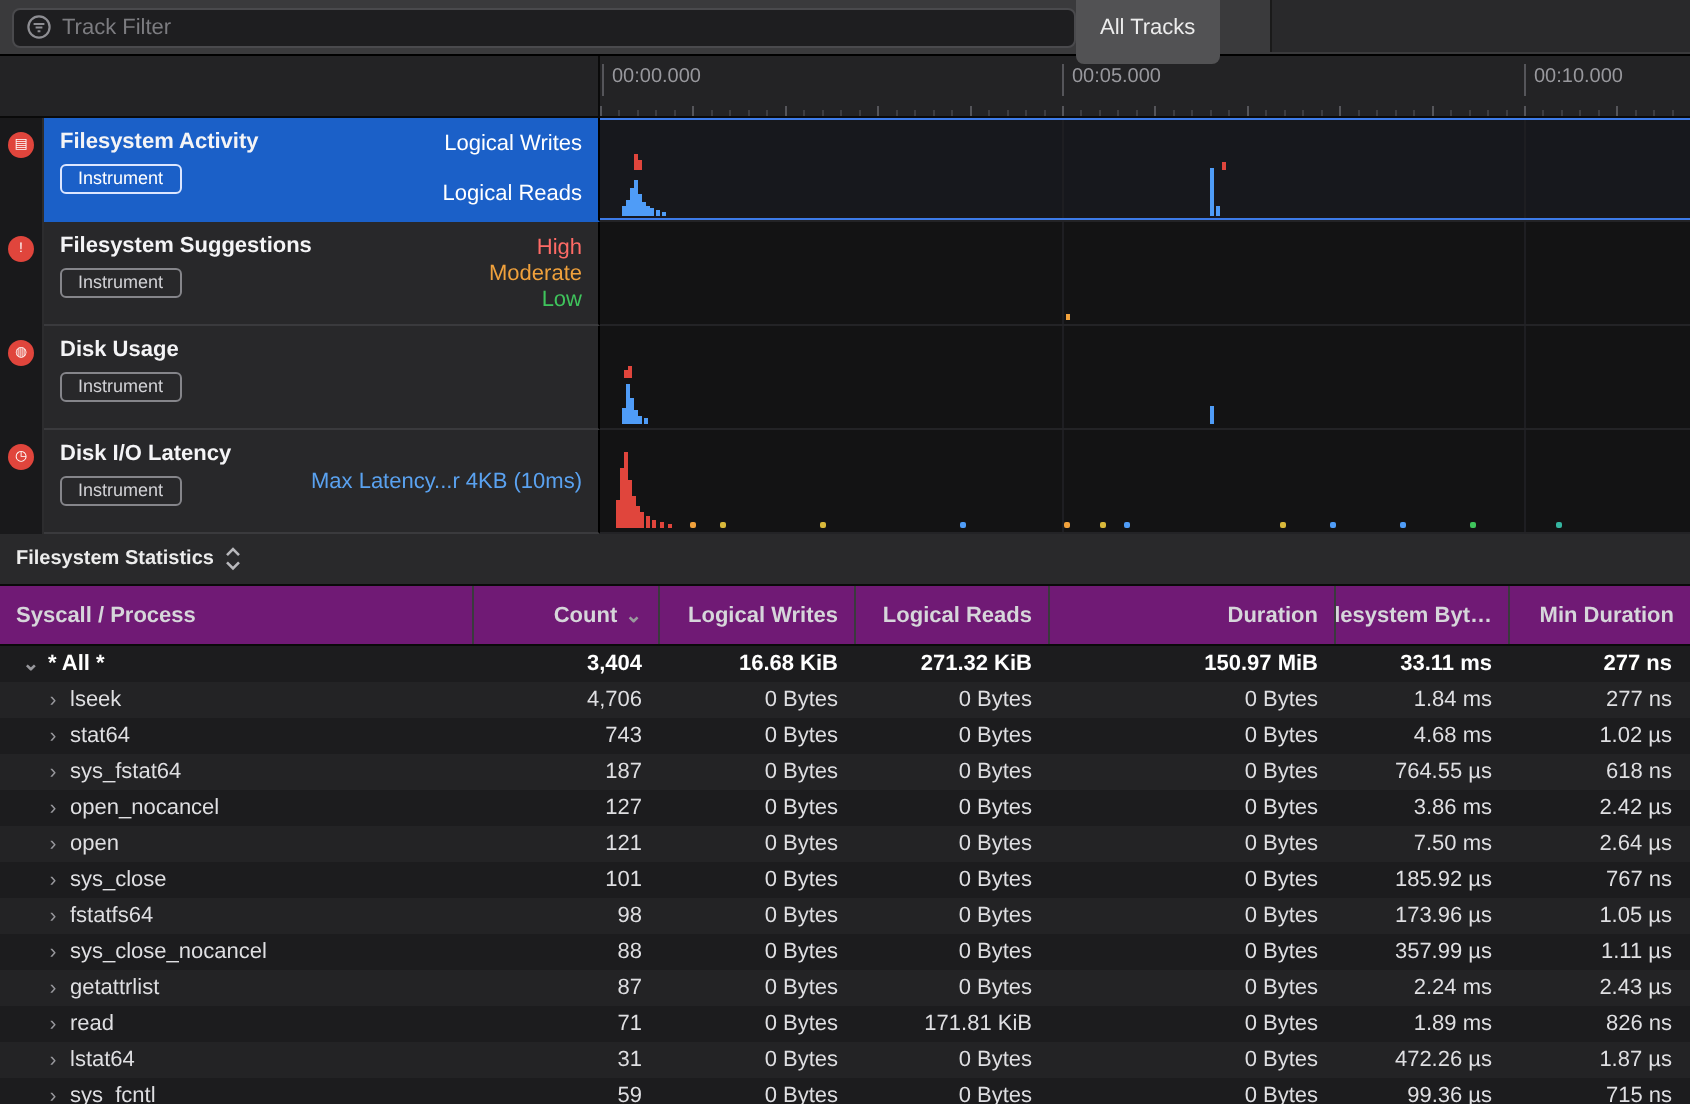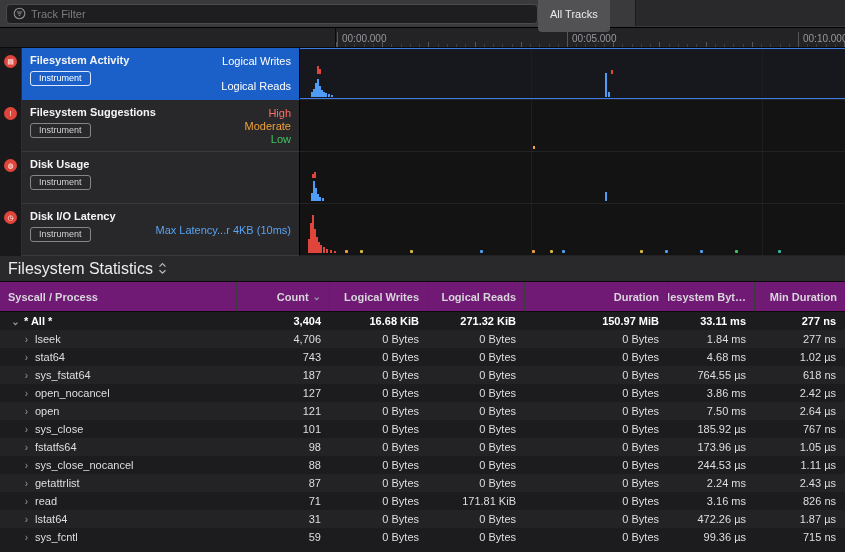--- a/index.html
+++ b/index.html
@@ -11,21 +11,21 @@
   .filter-field{display:flex;align-items:center;gap:5px;width:532px;height:20px;
     background:#1e1e20;border:1px solid #4a4a4d;border-radius:4px;padding:0 6px;}
   .filter-field input{flex:1;background:transparent;border:none;outline:none;
     color:#e8e8e8;font-size:11px;font-family:inherit;}
   .filter-field input::placeholder{color:#7c7c80;}
   .all-tracks-btn{height:36px;padding:0 12px;background:#525254;
     border:none;border-radius:4px;color:#ececec;font-size:11px;font-family:inherit;}
   .toolbar-right{position:absolute;right:0;top:0;bottom:1px;width:210px;
     background:#29292b;border-left:1px solid #1a1a1a;}
   
-  .ruler-row{height:20px;display:flex;background:#232325;border-bottom:1px solid #0a0a0a;padding-left:36px;}
+  .ruler-row{height:31px;display:flex;background:#232325;border-bottom:1px solid #0a0a0a;}
   .ruler-spacer{width:300px;border-right:1px solid #0a0a0a;}
   .ruler{flex:1;position:relative;overflow:hidden;}
   .ruler-ticks-minor{position:absolute;left:0;right:0;bottom:0;height:3px;
     background:repeating-linear-gradient(to right,#3d3d41 0 1px,transparent 1px 9.24px);}
   .ruler-ticks{position:absolute;left:0;right:0;bottom:0;height:5px;
     background:repeating-linear-gradient(to right,#55555a 0 1px,transparent 1px 46.2px);}
   .ruler-label{position:absolute;top:4px;font-size:10px;color:#98989d;
     padding-left:4px;border-left:1px solid #55555a;height:16px;line-height:13px;}
   
   #tracks{height:208px;overflow:hidden;background:#131314;}
@@ -52,21 +52,21 @@
     background-size:1px 100%;background-repeat:no-repeat;background-position:231px 0,462px 0;}
   .track-row.selected .track-chart{background-color:#17181d;
     box-shadow:inset 0 1px 0 #3d7be8,inset 0 -1px 0 #3d7be8;}
   .spike{position:absolute;width:2px;}
   .spike.bottom{bottom:2px;}
   .spike.top{bottom:50%;}
   .dot{position:absolute;width:3px;height:3px;bottom:2px;border-radius:1px;}
   
   .stats-bar{height:26px;background:#29292b;border-bottom:1px solid #0a0a0a;
     display:flex;align-items:center;padding-left:8px;gap:5px;}
-  .stats-title{font-size:16px;font-weight:normal;color:#ececec;}
+  .stats-title{font-size:10px;font-weight:bold;color:#ececec;}
   .updown{display:flex;align-items:center;}
   .table-header{height:30px;display:grid;
     grid-template-columns:237px 93px 98px 97px 143px 87px auto;
     background:#701a75;border-bottom:1px solid #0a0a0a;
     font-size:11px;font-weight:bold;color:#d6d6da;text-align:center;}
   .th{display:flex;align-items:center;border-right:1px solid #3a3a3d;
     padding:0 8px;white-space:nowrap;overflow:hidden;}
   .th.right{justify-content:flex-end;}
   .th:last-child{border-right:none;}
   .sort-chev{color:#9a9a9e;margin-left:4px;font-size:10px;}
@@ -355,21 +355,21 @@
     </div>
     <div class="trow child">
       <div class="cell-name">
         <span class="chev">›</span>
         <span class="rname">sys_close_nocancel</span>
       </div>
       <div class="cell-num">88</div>
       <div class="cell-num">0 Bytes</div>
       <div class="cell-num">0 Bytes</div>
       <div class="cell-num">0 Bytes</div>
-      <div class="cell-num">244.53 µs</div>
+      <div class="cell-num">357.99 µs</div>
       <div class="cell-num">1.11 µs</div>
     </div>
     <div class="trow child">
       <div class="cell-name">
         <span class="chev">›</span>
         <span class="rname">getattrlist</span>
       </div>
       <div class="cell-num">87</div>
       <div class="cell-num">0 Bytes</div>
       <div class="cell-num">0 Bytes</div>
@@ -379,21 +379,21 @@
     </div>
     <div class="trow child">
       <div class="cell-name">
         <span class="chev">›</span>
         <span class="rname">read</span>
       </div>
       <div class="cell-num">71</div>
       <div class="cell-num">0 Bytes</div>
       <div class="cell-num">171.81 KiB</div>
       <div class="cell-num">0 Bytes</div>
-      <div class="cell-num">3.16 ms</div>
+      <div class="cell-num">1.89 ms</div>
       <div class="cell-num">826 ns</div>
     </div>
     <div class="trow child">
       <div class="cell-name">
         <span class="chev">›</span>
         <span class="rname">lstat64</span>
       </div>
       <div class="cell-num">31</div>
       <div class="cell-num">0 Bytes</div>
       <div class="cell-num">0 Bytes</div>

